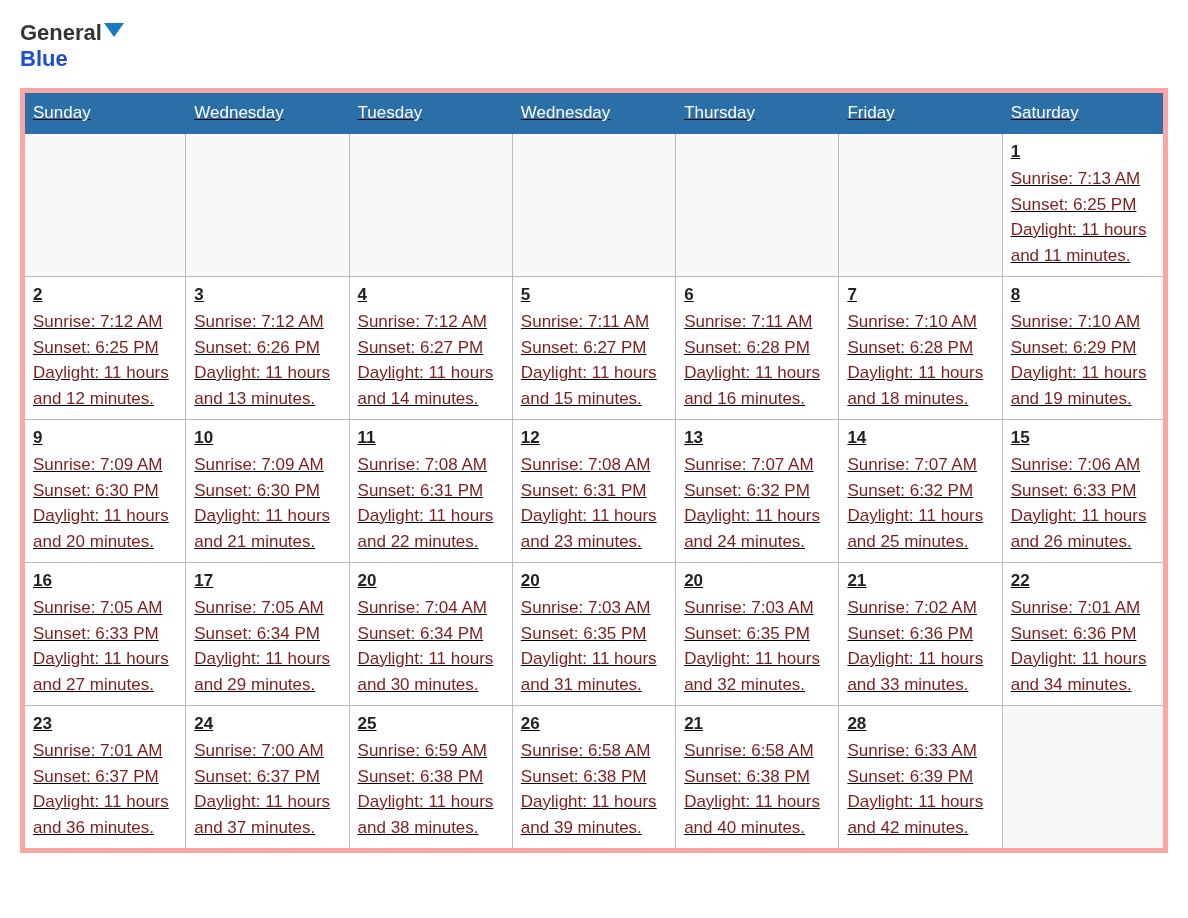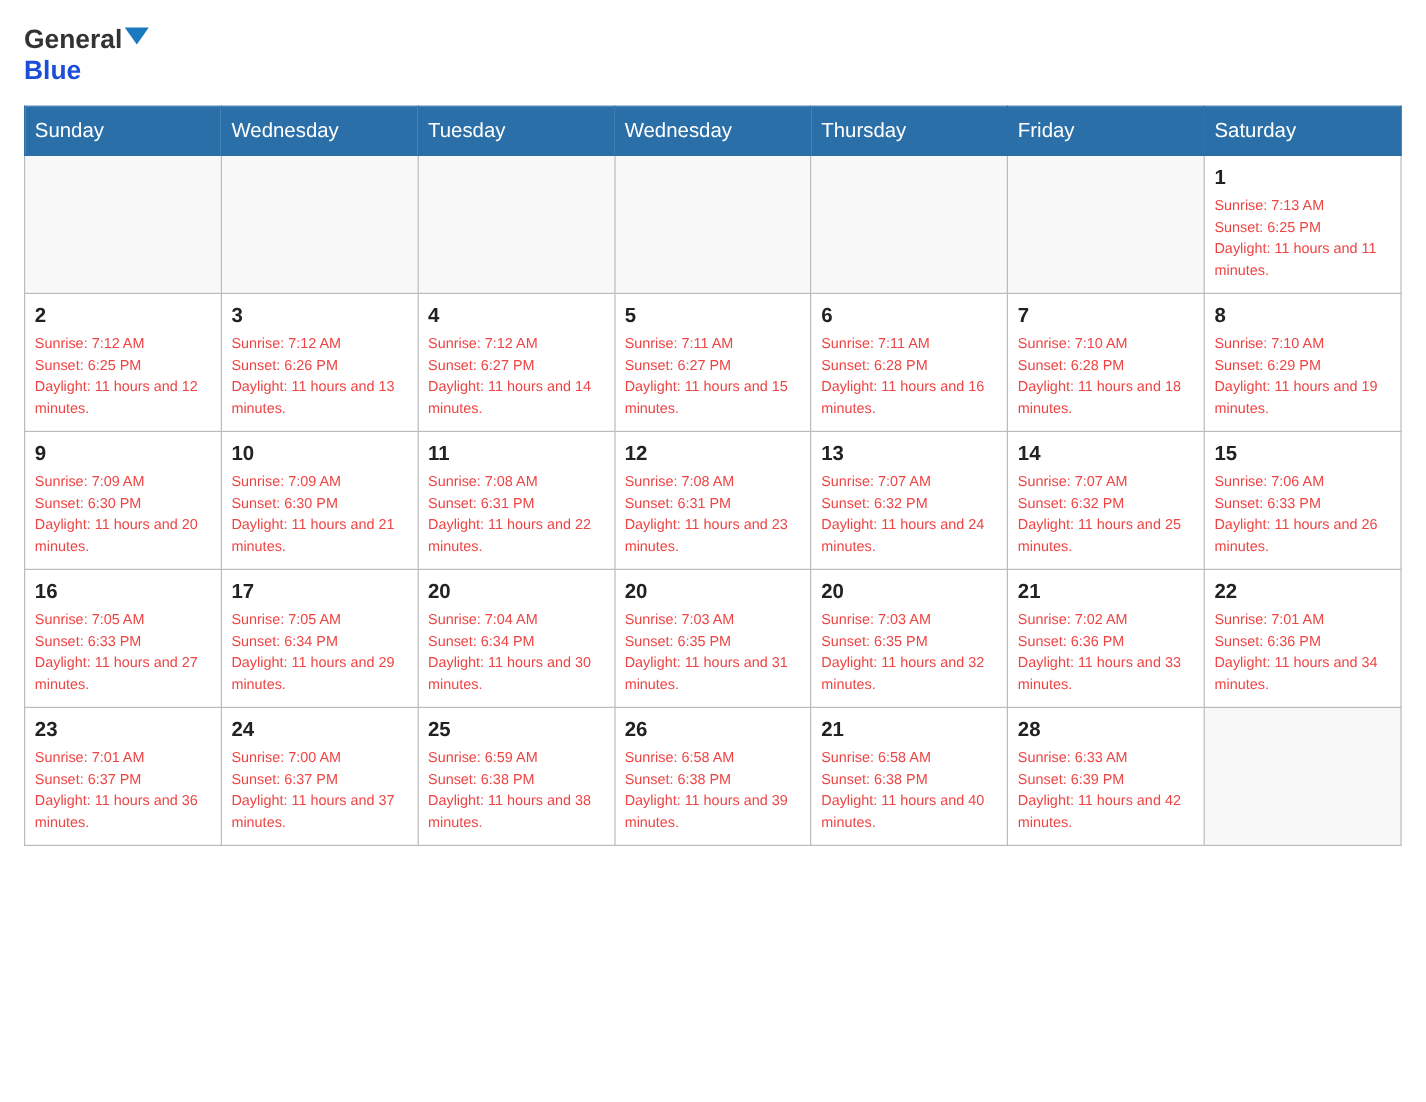--- a/index.html
+++ b/index.html
@@ -49,21 +49,22 @@
       line-height: 1.1;
     }
     .location {
       font-size: 22px;
       color: #444;
       margin-top: 4px;
     }
     .calendar {
       width: 100%;
       border-collapse: collapse;
-      border: 1px solid #fca5a5;
+      border: 5px solid #fca5a5;
+      text-decoration: underline;
     }
     .calendar th {
       background-color: #2b6fa8;
       color: #fff;
       padding: 10px 8px;
       text-align: left;
       font-size: 17px;
       font-weight: normal;
       border: 1px solid #2b6fa8;
     }
@@ -77,23 +78,23 @@
       color: #333;
     }
     .day-number {
       font-size: 17px;
       font-weight: bold;
       color: #222;
       display: block;
       margin-bottom: 4px;
     }
     .day-info {
-      font-size: 12px;
+      font-size: 17px;
       line-height: 1.5;
-      color: #ef4444;
+      color: #7f1d1d;
     }
     .empty-cell {
       background: #f8f8f8;
     }
     tr.week-row td {
       height: 115px;
     }
   </style>
 </head>
 <body>

